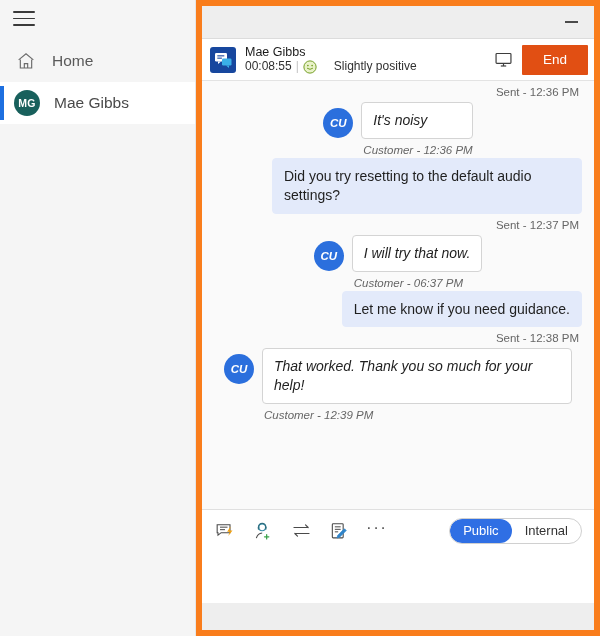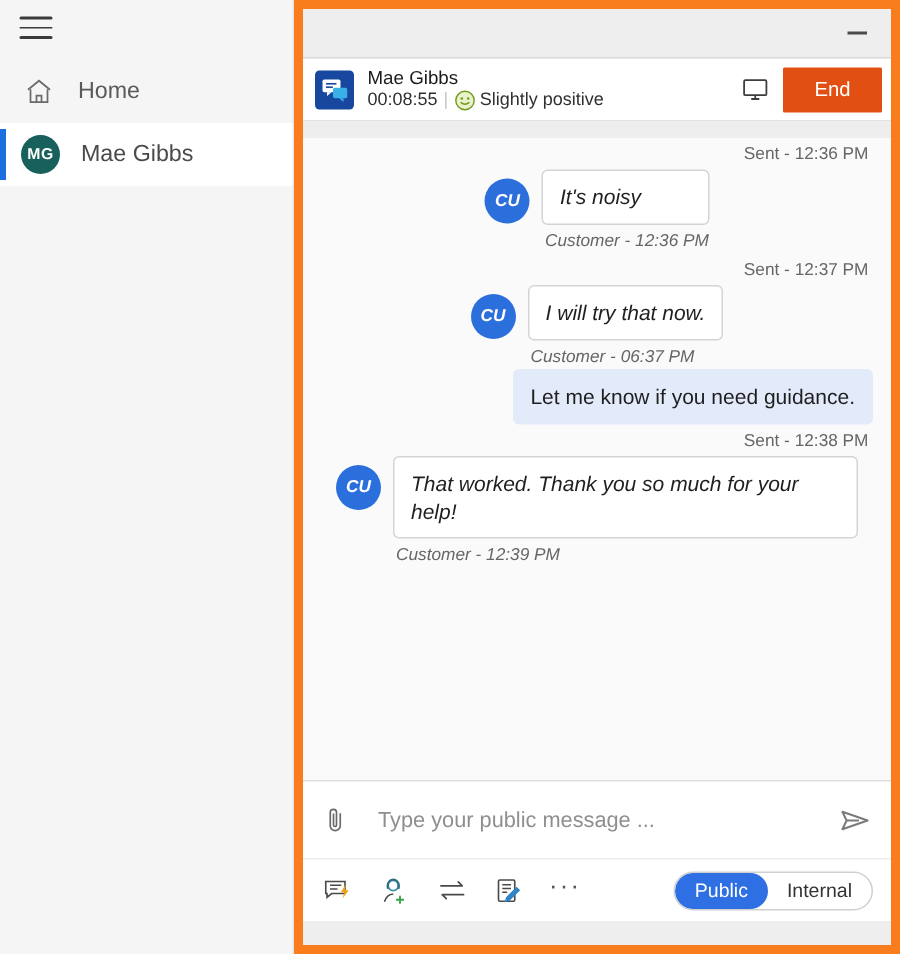--- a/index.html
+++ b/index.html
@@ -80,36 +80,36 @@
     border-bottom: 1px solid #e3e3e3;
   }
   .conv-app-icon {
     width: 26px; height: 26px; border-radius: 3px; background: #17479e;
     flex: 0 0 auto; position: relative; margin-right: 9px;
   }
   .conv-meta { flex: 1 1 auto; min-width: 0; line-height: 1.15; }
   .conv-name { font-size: 12.5px; color: #1b1b1b; }
   .conv-sub { font-size: 12px; color: #303030; display: flex; align-items: center; gap: 4px; margin-top: 1px; }
   .conv-sep { color: #c4c4c4; }
-  .sentiment { display: flex; align-items: center; gap: 3px; }
+  .sentiment { display: flex; align-items: center; gap: 17px; }
   .conv-actions { display: flex; align-items: center; gap: 0; flex: 0 0 auto; height: 100%; }
   .monitor-btn {
     width: 38px; height: 100%; display: flex; align-items: center; justify-content: center;
     cursor: pointer;
   }
   .end-btn {
     background: #e14f13; color: #fff; font-size: 13.5px; font-weight: normal;
     border: none; height: 30px; width: 66px; margin-right: 6px;
     cursor: pointer; border-radius: 1px;
   }
 
   
   .msg-list {
     background: #fafafa; height: 428px; overflow: hidden;
-    padding: 0 12px; position: relative; margin-top: 11px;
+    padding: 0 12px; position: relative;
   }
   .sent-stamp {
     text-align: right; font-size: 11.5px; color: #666; padding: 5px 3px 2px 0;
   }
   .row { display: flex; align-items: flex-start; gap: 8px; margin-top: 2px; }
   .row.inbound { justify-content: center; font-style: italic; }
   .row.outbound { justify-content: flex-end; }
   .avatar-cu {
     width: 30px; height: 30px; border-radius: 50%; background: #2b6fdd;
     color: #fff; font-size: 11.5px; font-weight: bold;
@@ -243,20 +243,21 @@
       <div class="row inbound">
         <span class="avatar-cu">CU</span>
         <span class="bubble-wrap">
           <div class="bubble in">It's noisy</div>
           <div class="bubble-stamp">Customer - 12:36 PM</div>
         </span>
       </div>
 
       <div class="row outbound">
         <span class="bubble-wrap">
+          <div class="bubble out">Did you try resetting to the default audio settings?</div>
           <div class="sent-stamp">Sent - 12:37 PM</div>
         </span>
       </div>
 
       <div class="row inbound">
         <span class="avatar-cu">CU</span>
         <span class="bubble-wrap">
           <div class="bubble in">I will try that now.</div>
           <div class="bubble-stamp">Customer - 06:37 PM</div>
         </span>
@@ -274,34 +275,20 @@
         <span class="bubble-wrap">
           <div class="bubble in">That worked. Thank you so much for your help!</div>
           <div class="bubble-stamp">Customer - 12:39 PM</div>
         </span>
       </div>
 
     </div>
 
     <div class="composer">
 
-      <div class="composer-input-row">
-        <span class="attach-btn">
-          <svg width="20" height="20" viewBox="0 0 24 24" fill="none" stroke="#6a6a6a" stroke-width="1.35">
-            <path d="M15.4 6.2v9.9a4 4 0 0 1-8 0V5.6a2.5 2.5 0 0 1 5 0v10a1.2 1.2 0 0 1-2.4 0V6.4"></path>
-          </svg>
-        </span>
-        <input class="msg-input" type="text" placeholder="Type your public message ..." style="">
-        <span class="send-btn">
-          <svg width="24" height="24" viewBox="0 0 24 24" fill="none" stroke="#7a7a7a" stroke-width="1.35" stroke-linejoin="round">
-            <path d="M3.6 6.2 L20.4 12 L3.6 17.8 L6.4 12 Z"></path>
-            <path d="M6.4 12 H14.6"></path>
-          </svg>
-        </span>
-      </div>
 
       <div class="composer-tools">
 
         <span class="tool-btn">
           <svg width="20" height="20" viewBox="0 0 24 24">
             <path d="M2.6 4.4h15.4v9.6H7.4L3.6 17v-3H2.6z" fill="none" stroke="#4a4a4a" stroke-width="1.3"></path>
             <path d="M6 7.4h9 M6 10.4h6" stroke="#4a4a4a" stroke-width="1.2"></path>
             <path d="M18.6 6.6 L14.6 13 h3 l-1.6 5 L21 11.4h-3.1z" fill="#f2a314"></path>
           </svg>
         </span>

